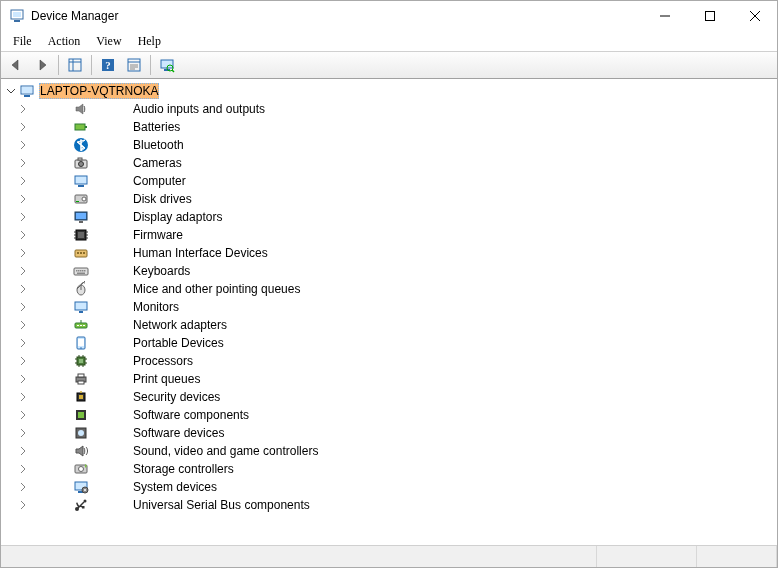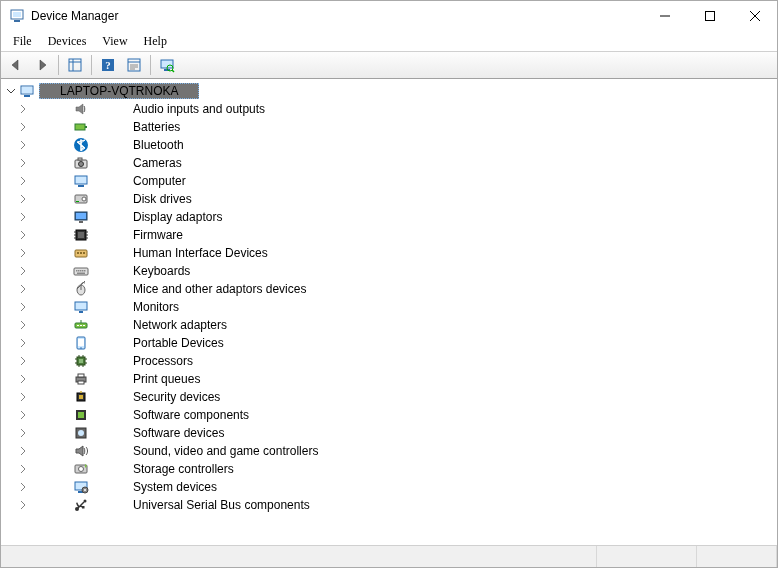--- a/index.html
+++ b/index.html
@@ -80,22 +80,22 @@
   .root-row, .item-row {
     display: flex;
     align-items: center;
     height: 18px;
     font-size: 12px;
     padding-left: 2px;
     white-space: nowrap;
   }
   .root-row { }
   .root-row .rootlabel {
-    background: #737373;
-    padding: 0 20px;
+    background: #fdba74;
+    padding: 0 0;
     border: 1px dotted #7eb4ea;
   }
   .expander {
     width: 16px; height:16px;
     display:flex; align-items:center; justify-content:center;
     color:#5a5a5a;
   }
   .expander svg { display:block; }
   .item-row { padding-left: 14px; gap: 40px; }
   .item-row .icon { width:16px; height:16px; margin: 0 4px 0 2px; display:flex; align-items:center; justify-content:center;}
@@ -142,21 +142,21 @@
   <div class="winbtn close">
     <svg width="10" height="10">
         <line x1="0" y1="0" x2="10" y2="10" stroke="#000" stroke-width="1"></line>
         <line x1="10" y1="0" x2="0" y2="10" stroke="#000" stroke-width="1"></line>
       </svg>
   </div>
 </div>
 
 <div class="menubar">
   <div class="menuitem">File</div>
-  <div class="menuitem">Devices</div>
+  <div class="menuitem">Action</div>
   <div class="menuitem">View</div>
   <div class="menuitem">Help</div>
 </div>
 
 <div class="toolbar">
   <div class="tbtn">
     <svg width="16" height="16" viewBox="0 0 16 16">
         <path d="M10 3 L4 8 L10 13 Z" fill="#6b6b6b" stroke="#333" stroke-width="0.5"></path>
       </svg>
   </div>
@@ -381,21 +381,21 @@
           </svg>
         </span>
         <span class="icon">
           <svg width="16" height="16" viewBox="0 0 16 16">
             <ellipse cx="8" cy="9" rx="4" ry="5" fill="#e0e0e0" stroke="#666"></ellipse>
             <line x1="8" y1="4" x2="8" y2="9" stroke="#666"></line>
             <line x1="4" y1="8" x2="12" y2ifted="8" stroke="#666"></line>
             <path d="M8 4 C8 2 10 1 12 2" fill="none" stroke="#666"></path>
           </svg>
         </span>
-        <span class="label">Mice and other adaptors devices</span>
+        <span class="label">Mice and other pointing queues</span>
       </div>
       <div class="item-row">
         <span class="expander">
           <svg width="10" height="10" viewBox="0 0 10 10">
             <path d="M3 1 L7 5 L3 9" fill="none" stroke="#808080" stroke-width="1"></path>
           </svg>
         </span>
         <span class="icon">
           <svg width="16" height="16" viewBox="0 0 16 16">
             <rect x="2" y="3" width="12" height="8" fill="#cde8ff" stroke="#2b6cb0"></rect>

